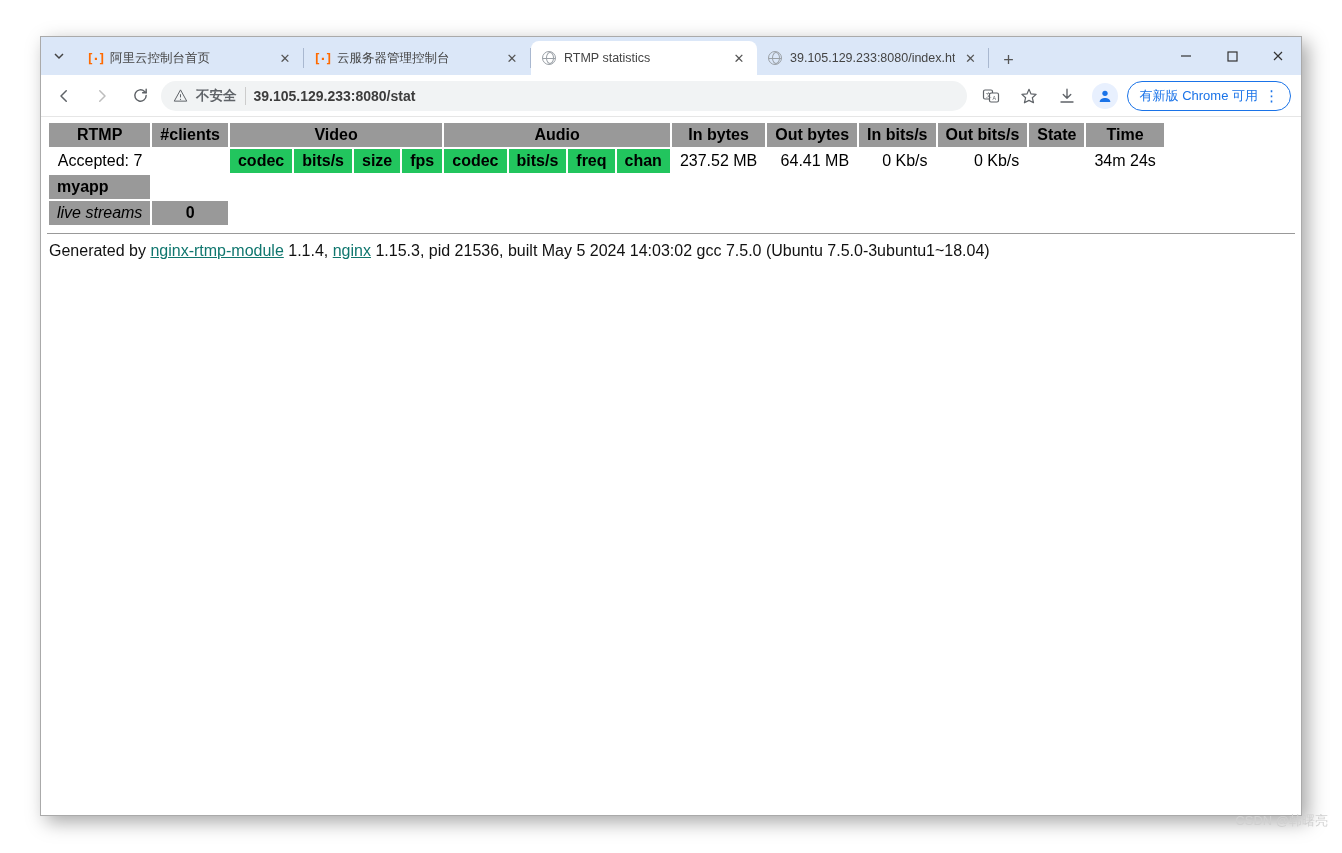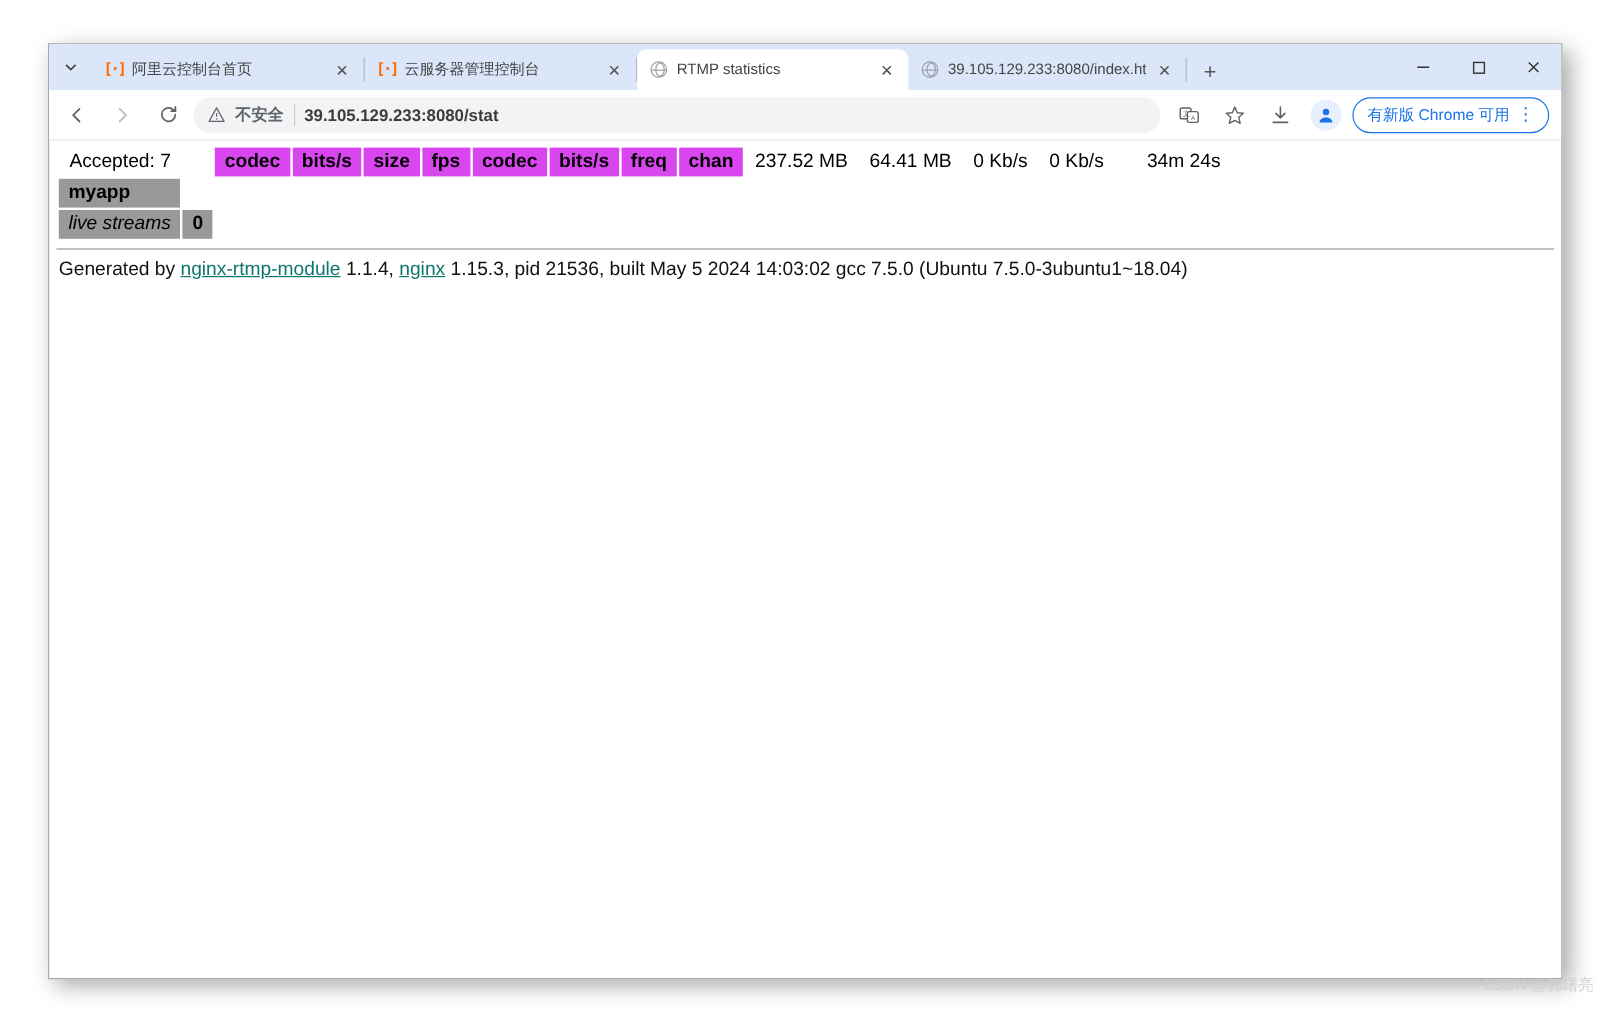--- a/index.html
+++ b/index.html
@@ -35,21 +35,21 @@
 .icon-btn { width:32px; height:32px; display:flex; align-items:center; justify-content:center; color:#444; cursor:pointer; border-radius:4px; }
 .profile { width:26px; height:26px; border-radius:50%; background:#e8f0fe; display:flex; align-items:center; justify-content:center; color:#1a73e8; }
 .update-chip { border:1.5px solid #1a73e8; color:#1a73e8; border-radius:16px; height:30px; display:flex; align-items:center; padding:0 10px 0 12px; gap:6px; font-size:13px; cursor:pointer; }
 .update-chip .dots { font-size:15px; line-height:0; letter-spacing:1px; }
 
 
 .content { flex:1; overflow:auto; padding:4px 6px; font-family: Arial, sans-serif; }
 table.stats { border-collapse: separate; border-spacing:2px; }
 table.stats th, table.stats td { padding:3px 8px; font-size:16px; white-space:nowrap; }
 .hdr { background:#999999; color:#000; font-weight:600; text-align:center; }
-.sub { background:#d946ef; color:#000; font-weight:600; text-align:center; }
+.sub { background:#22c55e; color:#000; font-weight:600; text-align:center; }
 .app { background:#999999; font-weight:700; text-align:left; }
 .app-italic { background:#999999; font-style:italic; }
 td.data { text-align:right; }
 
 hr { margin:6px 0 8px; border:none; border-top:1px solid #999; }
 .footer { font-size:16px; color:#111; padding:0 2px; }
 .footer a { color:#0f766e; text-decoration:underline; }
 
 .watermark { position:absolute; right:14px; bottom:23px; color:#d0d0d0; font-size:13px; font-family: Arial; pointer-events:none; }
 
@@ -188,20 +188,32 @@
       <div class="update-chip">
         <span>有新版 Chrome 可用</span>
         <span class="dots">⋮</span>
       </div>
     </div>
   </div>
 
   <div class="content">
     <table class="stats">
       <tbody>
+          <tr>
+        <th class="hdr" rowspan="1">RTMP</th>
+        <th class="hdr">#clients</th>
+        <th class="hdr" colspan="4">Video</th>
+        <th class="hdr" colspan="4">Audio</th>
+        <th class="hdr">In bytes</th>
+        <th class="hdr">Out bytes</th>
+        <th class="hdr">In bits/s</th>
+        <th class="hdr">Out bits/s</th>
+        <th class="hdr">State</th>
+        <th class="hdr">Time</th>
+      </tr>
       <tr>
         <td class="data">Accepted: 7</td>
         <td></td>
         <td class="sub">codec</td>
         <td class="sub">bits/s</td>
         <td class="sub">size</td>
         <td class="sub">fps</td>
         <td class="sub">codec</td>
         <td class="sub">bits/s</td>
         <td class="sub">freq</td>

